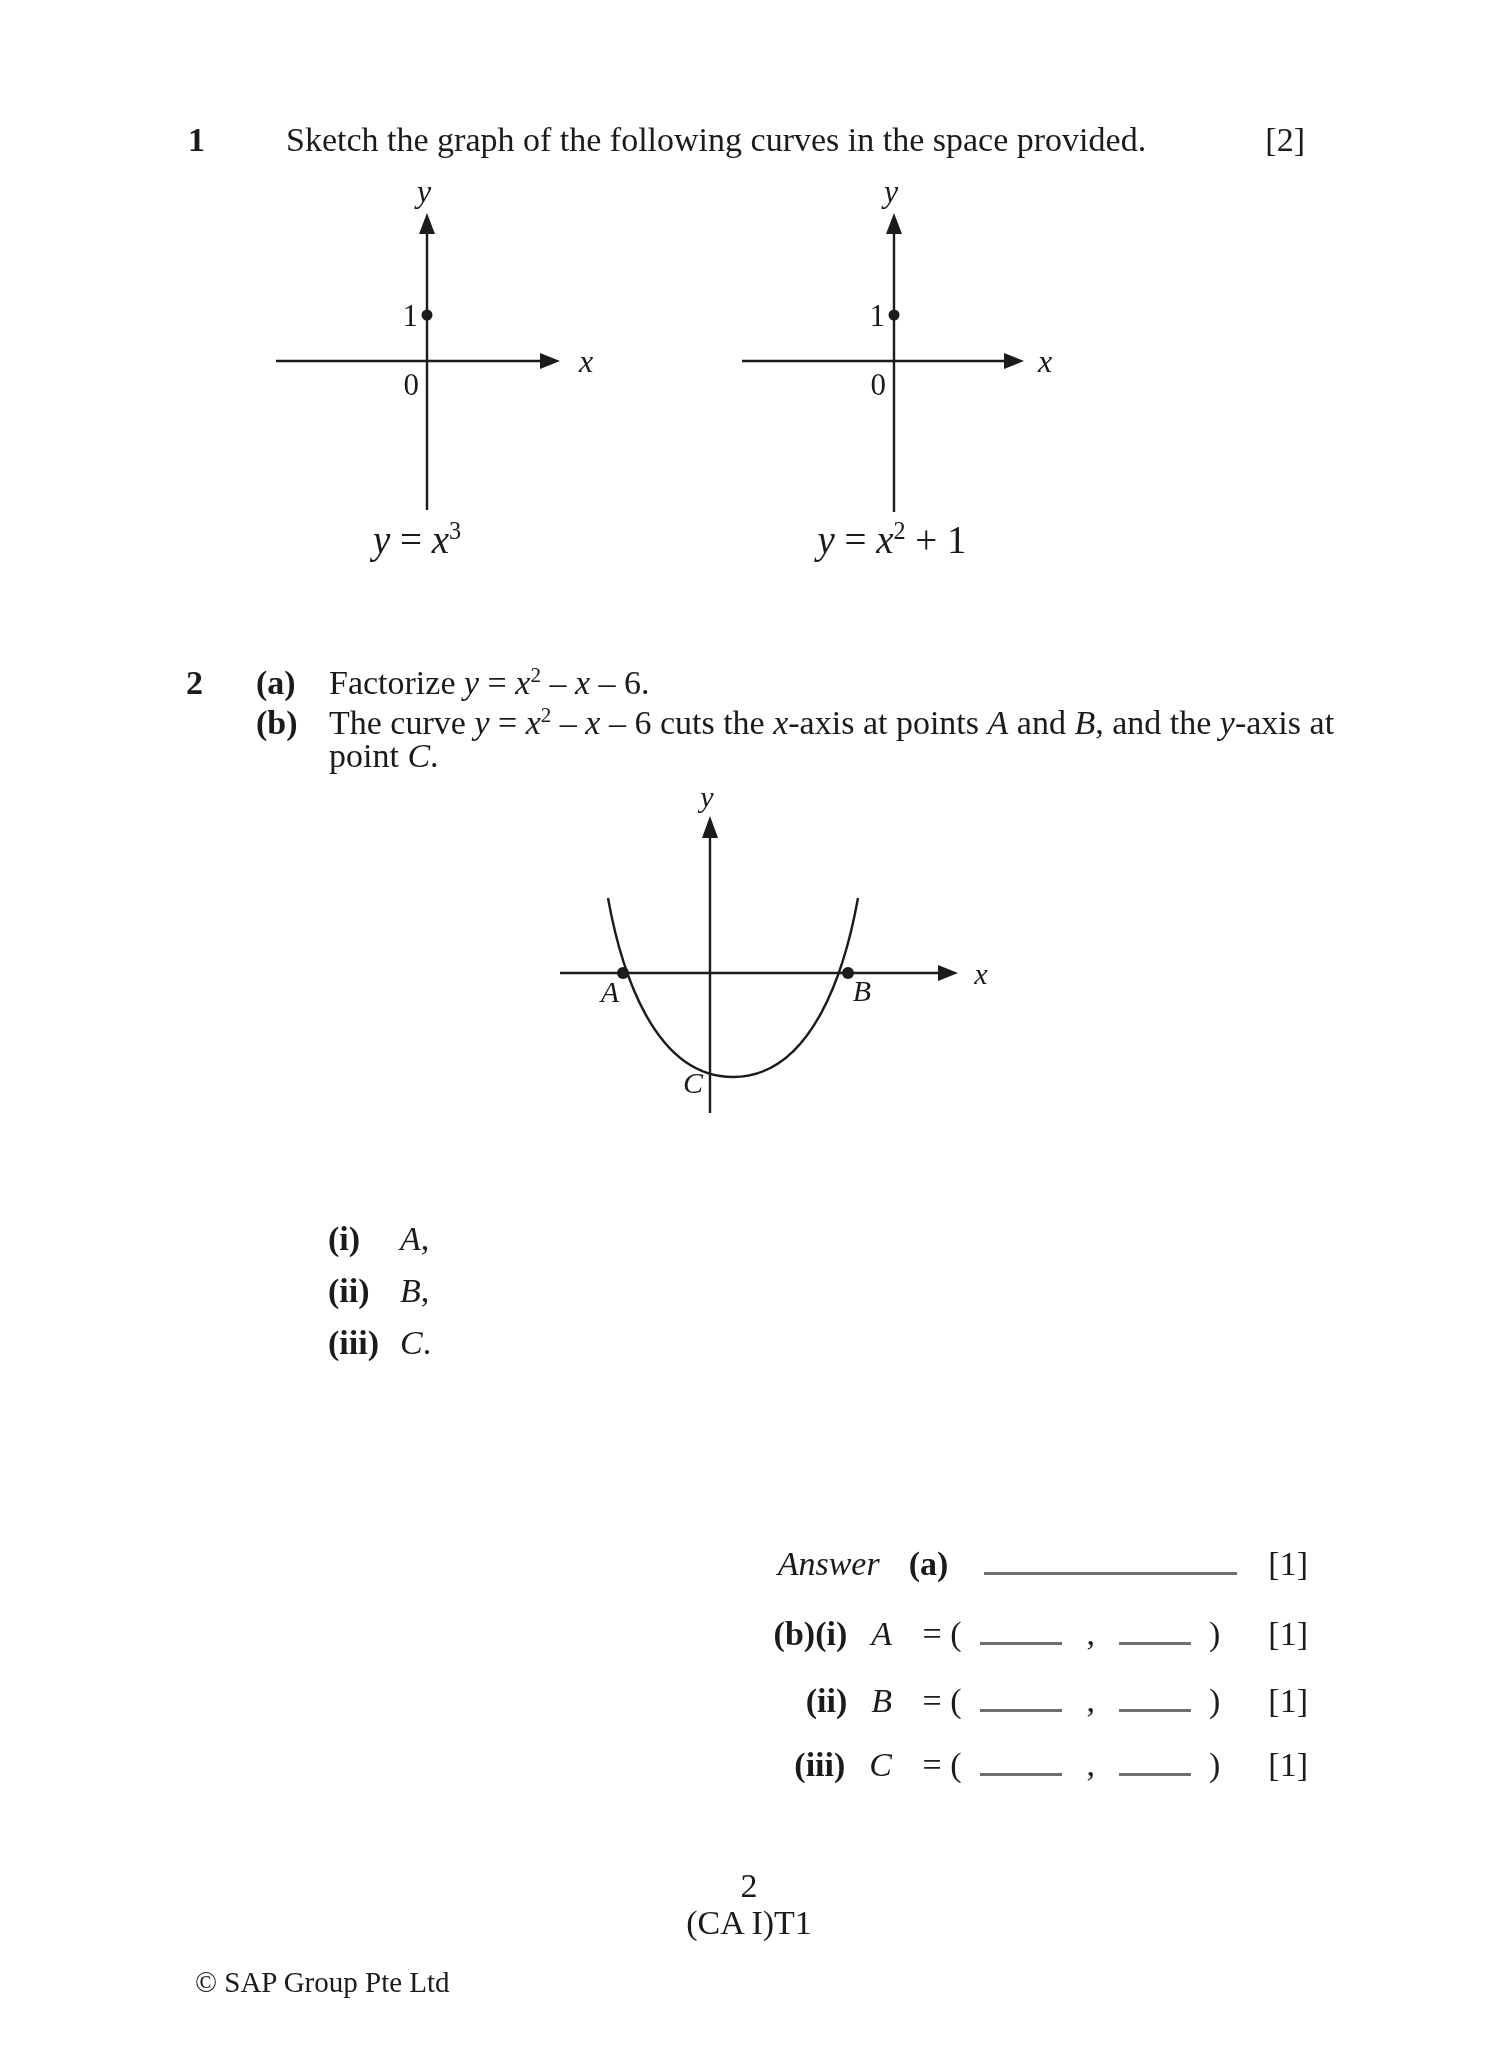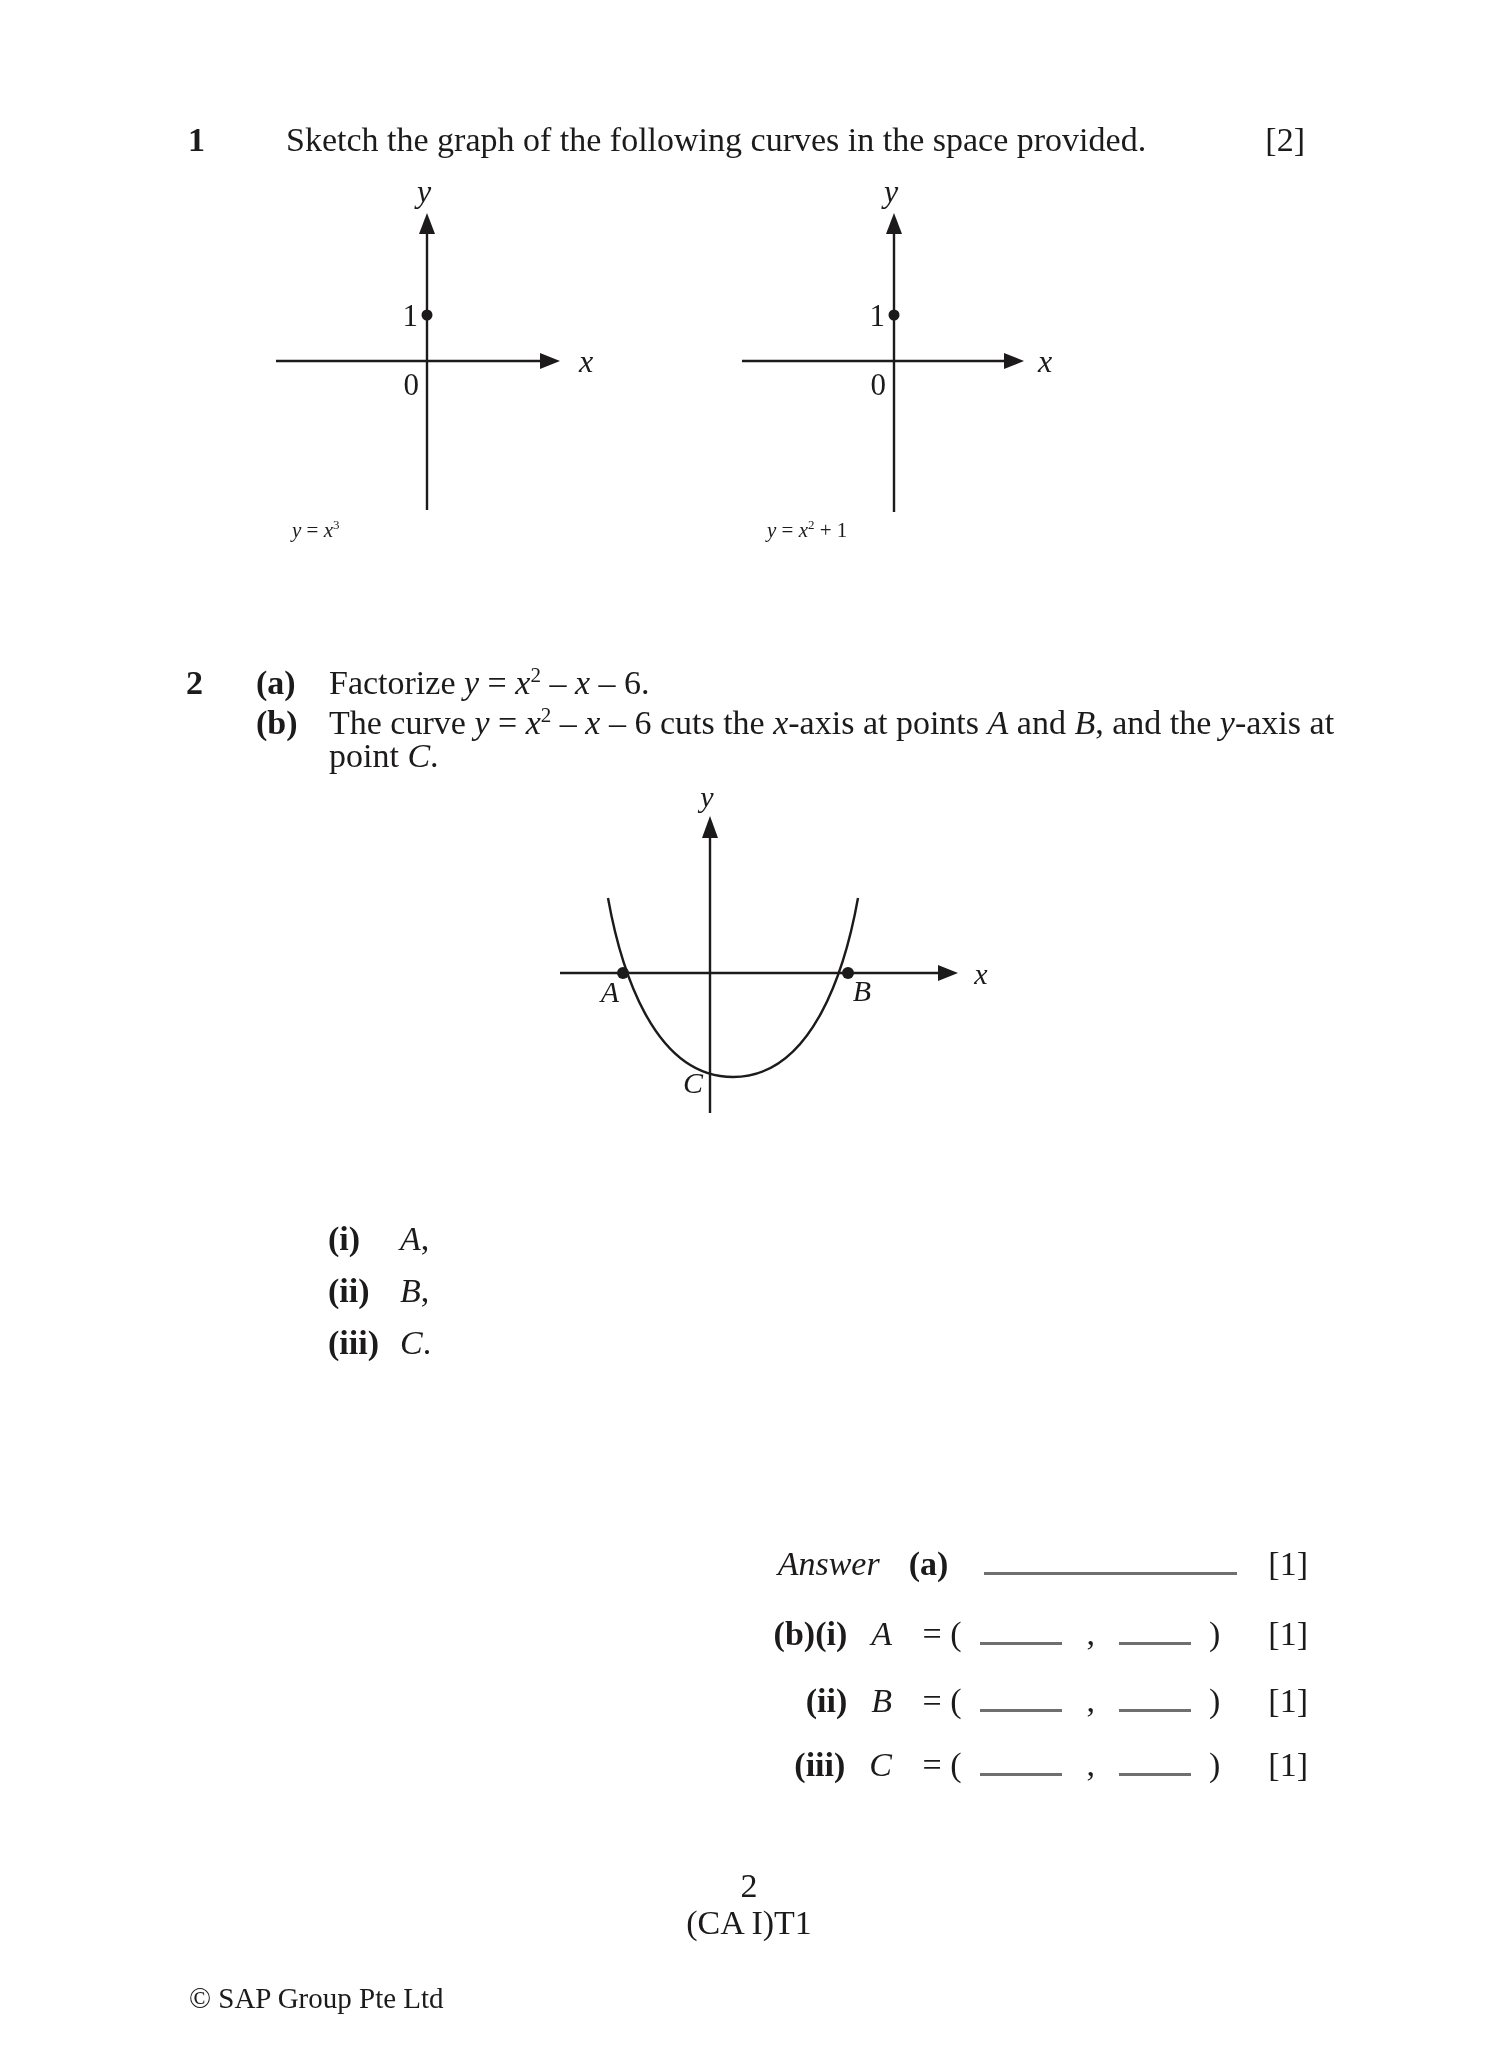--- a/index.html
+++ b/index.html
@@ -10,21 +10,21 @@
     font-family:"Liberation Serif", serif;
     color:#1c1a1b;
     font-size:34px;
     line-height:1;
     overflow:hidden;
   }
   .abs{position:absolute;white-space:nowrap;}
   .bold{font-weight:bold;}
   .it{font-style:italic;}
   sup{font-size:62%;line-height:0;vertical-align:super;font-style:normal;}
-  .eq{font-size:21px;}
+  .eq{font-size:39px;text-align:center;}
   .marksbox{font-size:34px;}
   .ans-row{position:absolute;right:192px;display:flex;align-items:baseline;white-space:pre;gap:18px;}
   .blank{display:inline-block;height:5px;border-bottom:3px solid #6f6f6f;}
   .comma{margin:0 6px 0 7px;}
   .var{margin:0 4px 0 6px;font-style:italic;}
   .gap-sm{margin-left:13px;}
   .gap-lg{margin-left:30px;}
   .fig text{font-family:"Liberation Serif", serif;fill:#1c1a1b;}
   .fig .fi{font-style:italic;}
   .fig line, .fig path{stroke:#1c1a1b;stroke-width:2.4;fill:none;}
@@ -107,15 +107,15 @@
   <div class="ans-row" style="top:1547px;"><span class="it">Answer</span><span class="bold" style="margin-left:11px;">(a)</span><span class="blank" style="width:253px;margin-left:18px;"></span><span class="marksbox gap-sm">[1]</span></div>
 
   <div class="ans-row" style="top:1617px;"><span class="bold">(b)(i)</span><span class="var">A</span><span> = (</span><span class="blank" style="width:82px;"></span><span class="comma">,</span><span class="blank" style="width:72px;"></span><span>)</span><span class="marksbox gap-lg">[1]</span></div>
 
   <div class="ans-row" style="top:1684px;"><span class="bold">(ii)</span><span class="var">B</span><span> = (</span><span class="blank" style="width:82px;"></span><span class="comma">,</span><span class="blank" style="width:72px;"></span><span>)</span><span class="marksbox gap-lg">[1]</span></div>
 
   <div class="ans-row" style="top:1748px;"><span class="bold">(iii)</span><span class="var">C</span><span> = (</span><span class="blank" style="width:82px;"></span><span class="comma">,</span><span class="blank" style="width:72px;"></span><span>)</span><span class="marksbox gap-lg">[1]</span></div>
 
   <div class="abs footer-center" style="left:699px;top:1869px;width:100px;">2</div>
   <div class="abs footer-center" style="left:649px;top:1906px;width:200px;">(CA I)T1</div>
-  <div class="abs copyright" style="left:189px;top:1968px;margin-top:16px;">© SAP Group Pte Ltd</div>
+  <div class="abs copyright" style="left:195px;top:1968px;">© SAP Group Pte Ltd</div>
 
 </div>
 
 </body></html>

